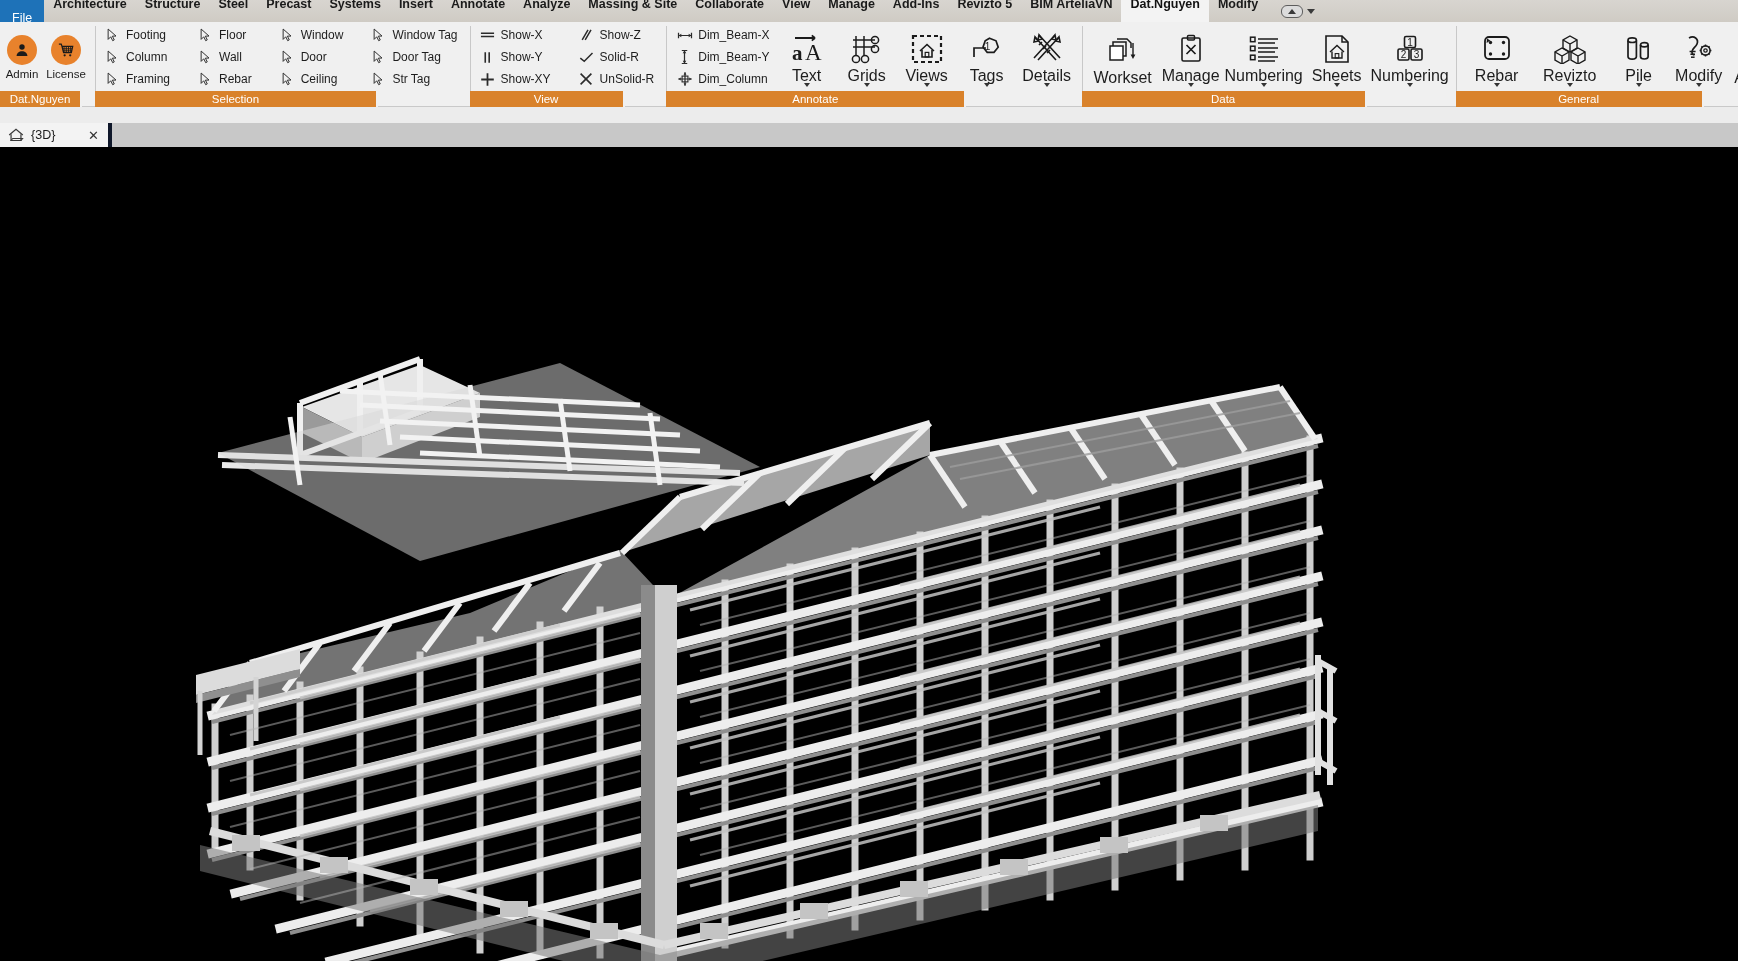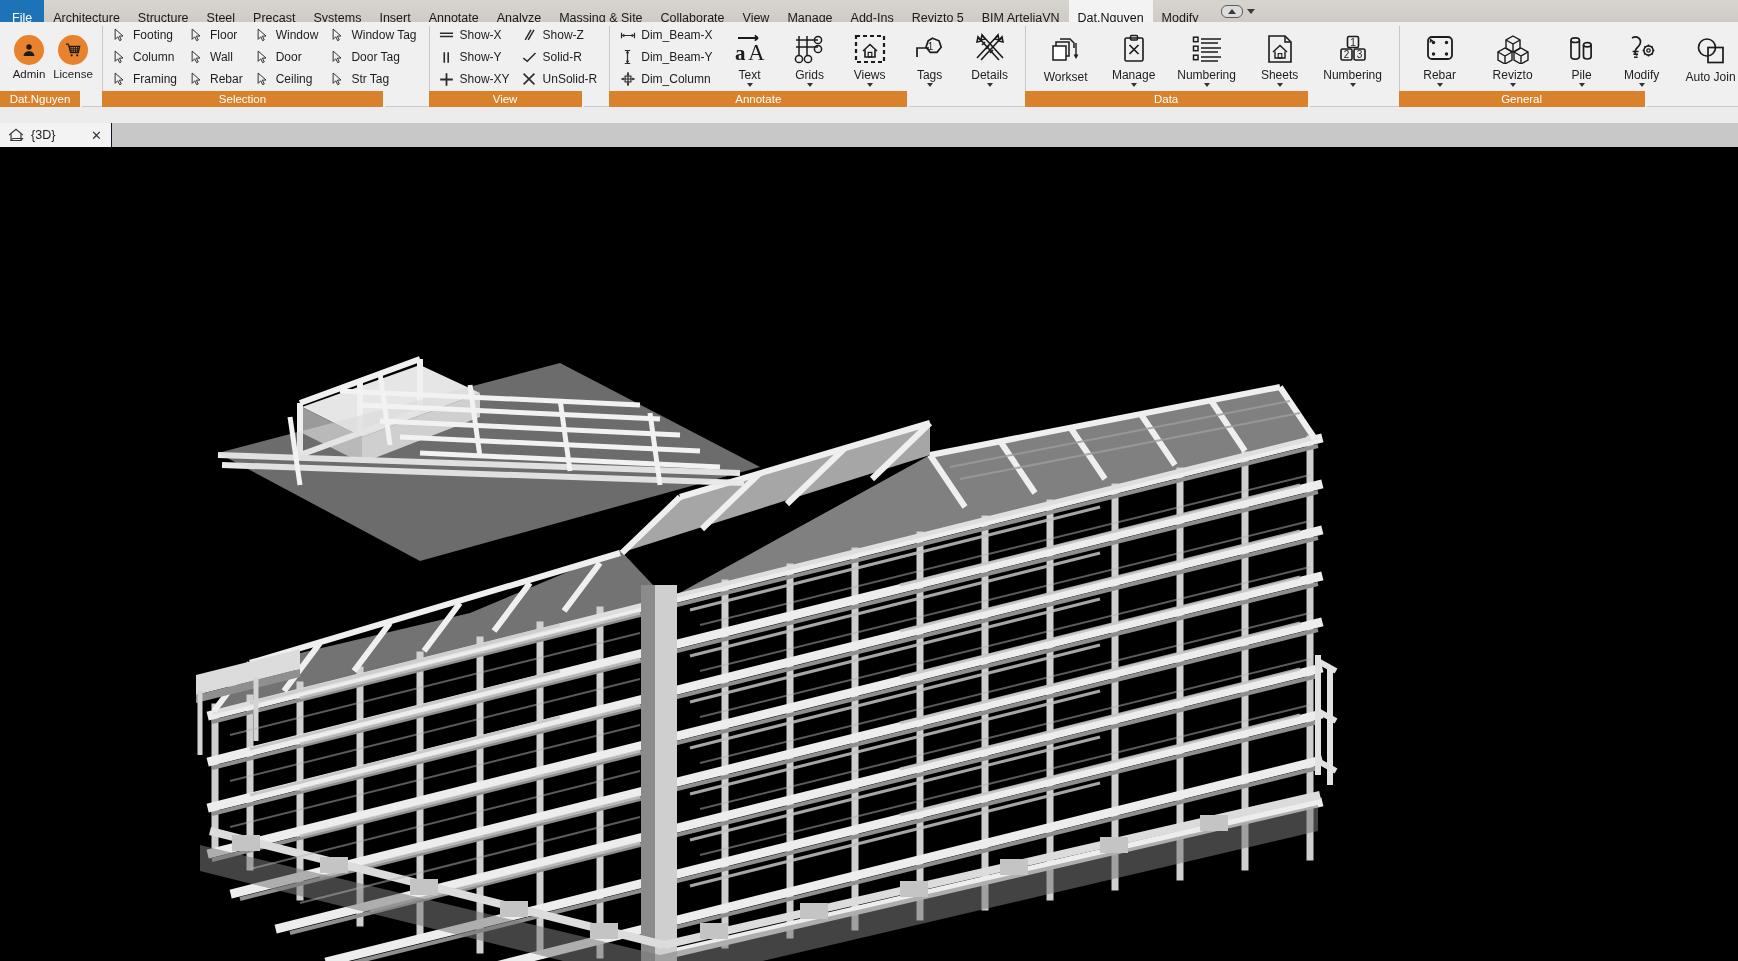--- a/index.html
+++ b/index.html
@@ -109,21 +109,21 @@
   
   .bigbtn {
     width: 60px;
     display: flex; flex-direction: column;
     align-items: center; justify-content: flex-start;
     padding-top: 1px;
     cursor: default;
   }
   .bigbtn .glyph { height: 40px; display:flex; align-items:center; justify-content:center; }
   .bigbtn .lbl {
-    font-size: 12px; color: #1d1d1d; white-space: nowrap; line-height: 13px;
+    font-size: 16px; color: #1d1d1d; white-space: nowrap; line-height: 13px;
   }
   .bigbtn .dd {
     width: 0; height: 0; margin-top: 1px;
     border-left: 3.5px solid transparent;
     border-right: 3.5px solid transparent;
     border-top: 4px solid #333;
   }
   .bigbtn.wide { width: 68px; }
   .bigbtn.xwide { width: 78px; }
 
@@ -136,21 +136,21 @@
     margin-bottom: 3px;
   }
   .roundbtn .lbl { font-size: 11.5px; color:#1d1d1d; }
 
   
   .smallgrid {
     display: grid;
     grid-auto-flow: column;
     grid-template-rows: repeat(3, 22px);
     align-content: center;
-    column-gap: 0px;
+    column-gap: 16px;
   }
   .smallitem {
     display: flex; align-items: center; gap: 5px;
     padding: 0 7px 0 4px;
     font-size: 12px; color: #1d1d1d;
     white-space: nowrap;
     height: 22px;
     cursor: default;
   }
   .smallitem .sglyph {
@@ -169,21 +169,21 @@
     padding-left: 0px;
   }
   .viewtab {
     height: 24px;
     background: #f3f3f3;
     display: flex; align-items: center;
     padding: 0 6px 0 8px;
     gap: 7px;
     font-size: 12.5px; color: #1b1b1b;
     min-width: 112px;
-    border-right: 1px solid #0f172a;
+    border-right: 4px solid #0f172a;
   }
   .viewtab .vclose {
     margin-left: auto;
     font-size: 13px; color: #333; line-height: 1;
     padding: 0 3px; cursor: default;
   }
   .spacer-strip { height: 16px; background: #ececec; }
 
   
   .canvas {
@@ -197,21 +197,21 @@
 </style>
 </head>
 <body>
 
 <div id="app">
 
   <div class="tabrow">
     <div class="tab file">
       <span>File</span>
     </div>
-    <div id="tab-list" style="display:flex;align-items:flex-start;">
+    <div id="tab-list" style="display:flex;align-items:flex-end;font-weight:bold;">
         <div class="tab">
           <span>Architecture</span>
         </div>
         <div class="tab">
           <span>Structure</span>
         </div>
         <div class="tab">
           <span>Steel</span>
         </div>
         <div class="tab">
@@ -261,21 +261,21 @@
       <span class="rc-box">
           <span class="rc-up"></span>
         </span>
       <span class="rc-caret"></span>
     </div>
   </div>
 
   <div class="ribbon">
 
     <div class="panel">
-      <div class="panel-body" style="gap:2px;padding-left:8px;padding-right:8px;">
+      <div class="panel-body" style="gap:2px;padding-left:1px;padding-right:8px;">
         <div class="roundbtn">
           <span class="circle">
             <svg width="18" height="18" viewBox="0 0 24 24">
                 <circle cx="12" cy="8" r="3.6" fill="#1b1b1b"></circle>
                 <path d="M4.8 20c0-4 3.4-6.4 7.2-6.4S19.2 16 19.2 20z" fill="#1b1b1b"></path>
               </svg>
           </span>
           <span class="lbl">Admin</span>
         </div>
         <div class="roundbtn">

